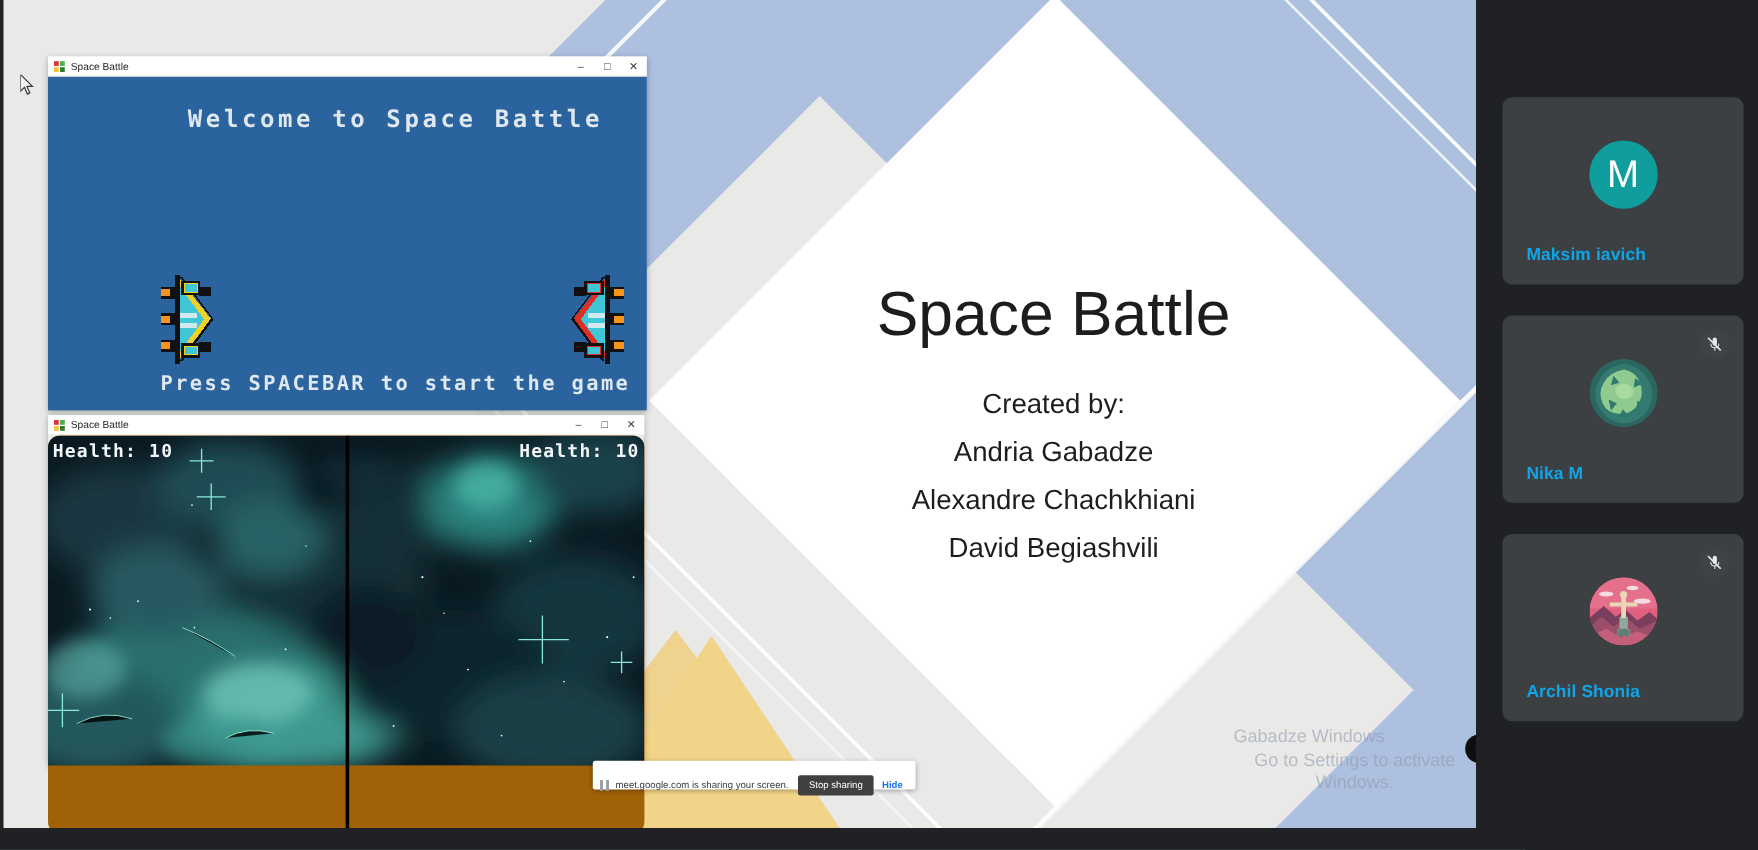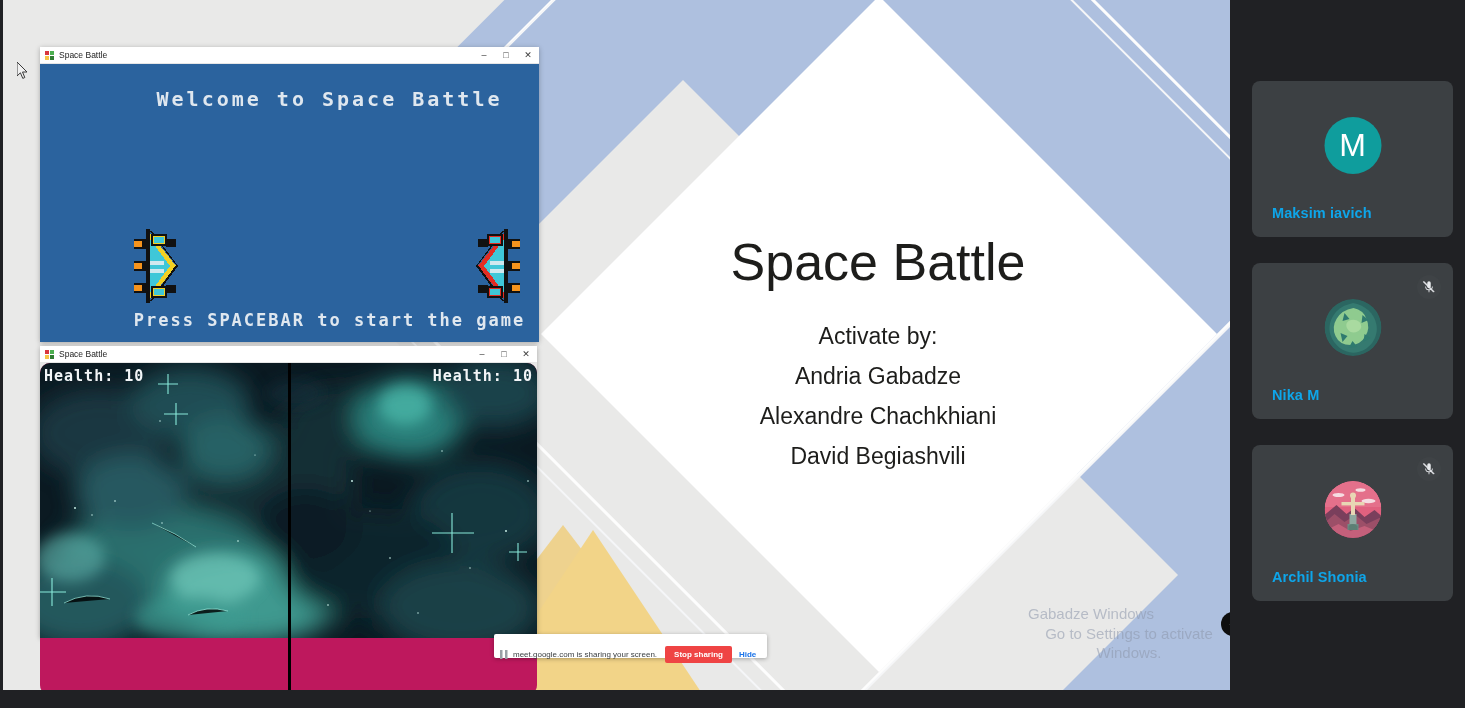--- a/index.html
+++ b/index.html
@@ -116,21 +116,21 @@
   }
   .g-welcome { top:23px; font-size:20px; }
   .g-press   { top:258px; font-size:17px; letter-spacing:2px;
                transform:translateY(-12px); }
 
   
   .ship { position:absolute; image-rendering:pixelated; }
 
   
   #win2 { left:37px; top:346px; width:497px; height:292px; }
-  .game2 { position:relative; width:100%; height:332px; overflow:hidden; background:#be185d;border-radius:10px; }
+  .game2 { position:relative; width:100%; height:332px; overflow:hidden; background:#a16207;border-radius:10px; }
   .nebula { position:absolute; inset:0; }
   .divider { position:absolute; left:248px; top:0; width:3px; height:100%; background:#000; }
   .hp {
     position:absolute; top:4px; color:#f2f5f7; font-size:15px; font-weight:700;
     font-family:"DejaVu Sans Mono","Liberation Mono",monospace; letter-spacing:1px;
   }
   .hp-l { left:4px; }
   .hp-r { right:4px; }
 
   
@@ -139,21 +139,21 @@
     background:#fff; border-radius:2px; display:flex; align-items:center;
     padding:16px 4px 0 6px; box-shadow:0 1px 4px rgba(0,0,0,.3);
   }
   .pause-ico {
     width:8px; height:9px; margin-right:5px; flex:none;
     background:linear-gradient(#9aa0a6,#9aa0a6) 0 0/2.5px 9px no-repeat,
                linear-gradient(#9aa0a6,#9aa0a6) 4.5px 0/2.5px 9px no-repeat;
   }
   #share-msg { font-size:8px; color:#3c4043; margin-right:8px; white-space:nowrap; }
   #stop-sharing {
-    background:#ef4444; color:#fff; font-size:8px; font-weight:700;
+    background:#404040; color:#fff; font-size:8px; font-weight:400;
     border:none; border-radius:2px; padding:4px 9px; cursor:pointer;
     font-family:"Liberation Sans", sans-serif;
   }
   #hide-link {
     color:#1a73e8; font-size:8px; font-weight:700; margin:0 7px; cursor:pointer;
   }
 
   
   #collapse-handle {
     position:absolute; left:1218px; top:612px; width:24px; height:24px;
@@ -204,21 +204,21 @@
       <div class="shp dia-blue2"></div>
       <div class="shp dia-grey2"></div>
       <div class="shp dia-outline"></div>
       <div class="shp dia-outline2"></div>
       <div class="shp tri-yellow"></div>
       <div class="shp tri-yellow2"></div>
       <div class="shp dia-white"></div>
 
       <div class="slide-text">
         <div class="slide-title">Space Battle</div>
-        <div class="slide-sub">Activate by:</div>
+        <div class="slide-sub">Created by:</div>
         <div class="slide-sub">Andria Gabadze</div>
         <div class="slide-sub">Alexandre Chachkhiani</div>
         <div class="slide-sub">David Begiashvili</div>
       </div>
 
       <div class="activate">
         <div class="a1">Gabadze Windows</div>
         <div class="a2">Go to Settings to activate Windows.</div>
       </div>
     </div>

